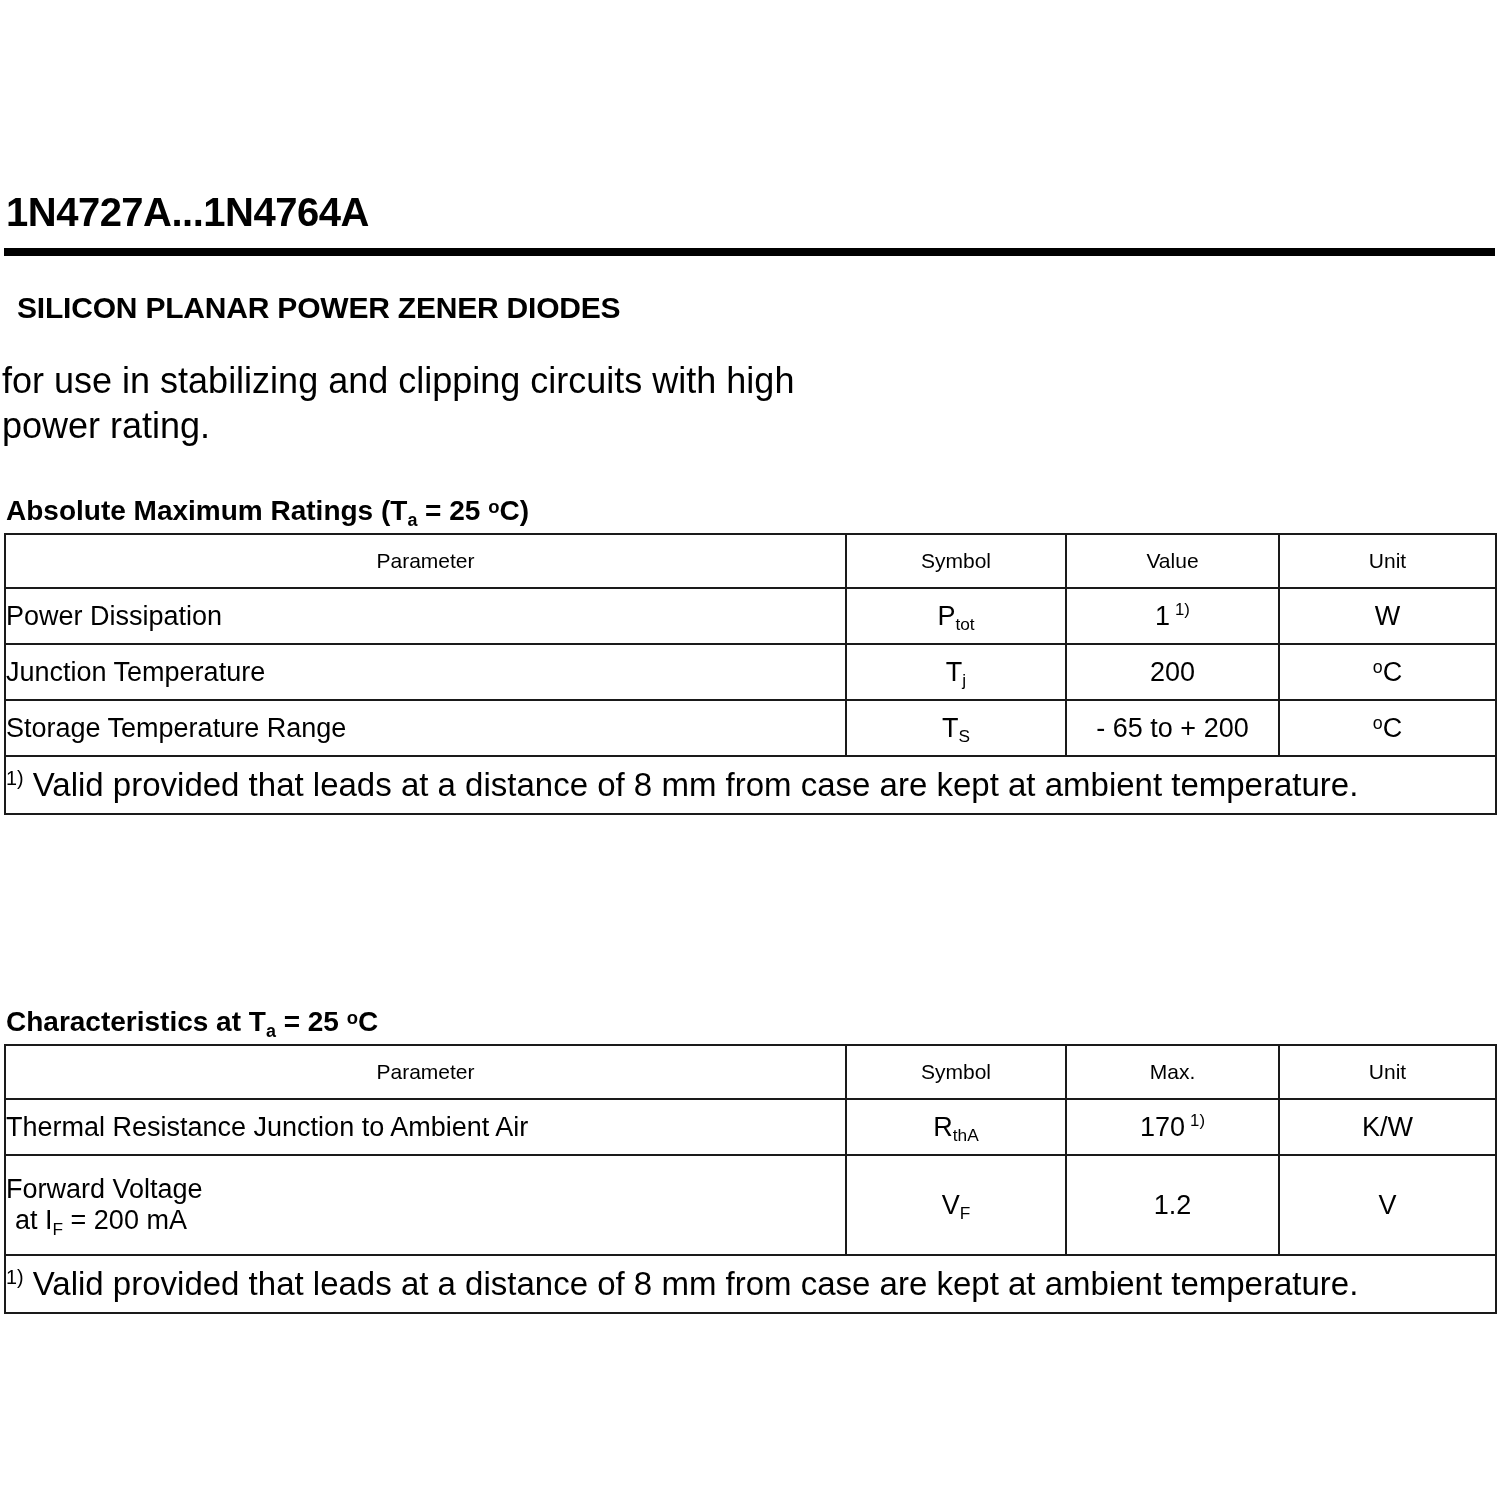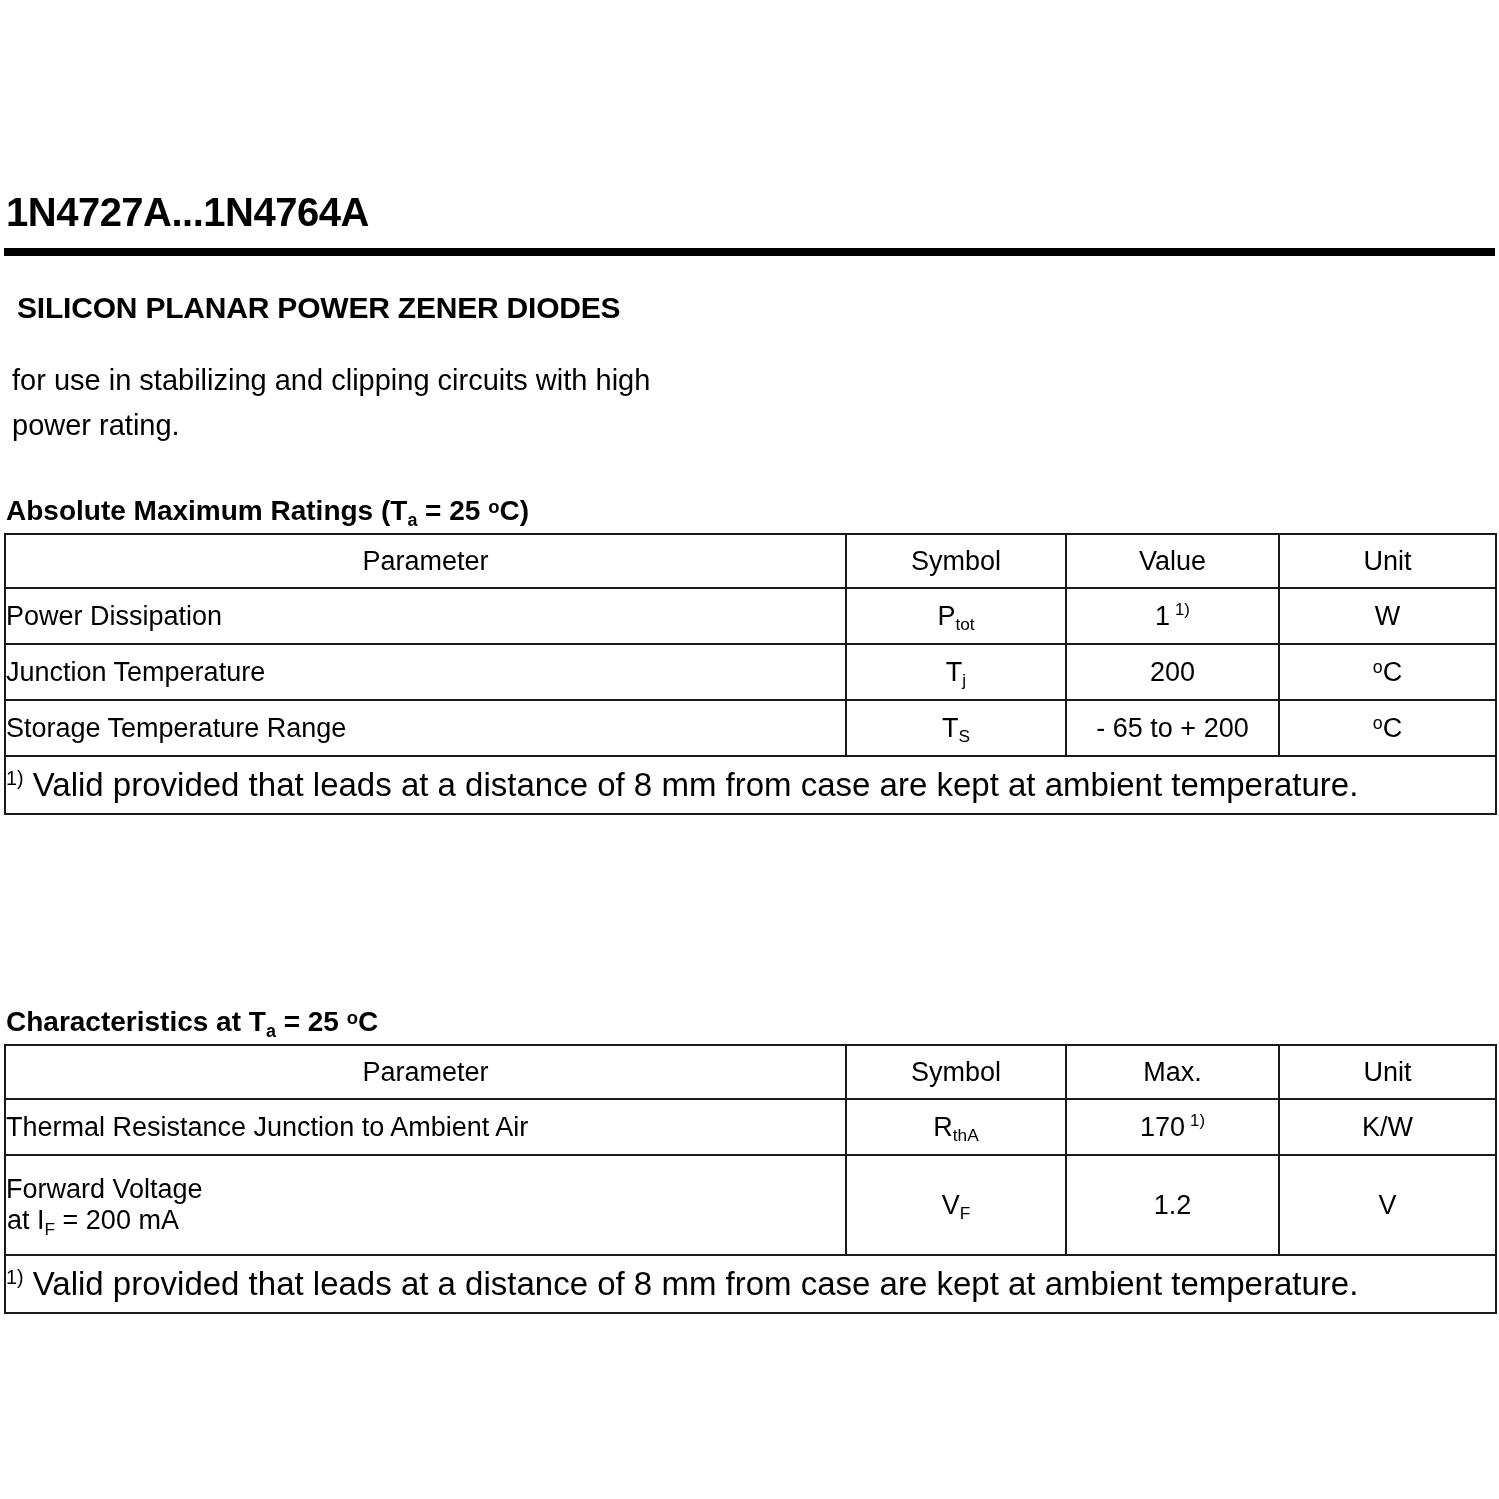--- a/index.html
+++ b/index.html
@@ -47,23 +47,23 @@
     top: 293px;
     font-size: 30px;
     font-weight: bold;
     letter-spacing: -0.2px;
     line-height: 1;
     white-space: nowrap;
     margin-left: 11px;
   }
   .intro {
     position: absolute;
-    left: 12px;
+    left: 2px;
     top: 358px;
-    font-size: 29px;
+    font-size: 36px;
     line-height: 45px;
     white-space: nowrap;
   }
 
   
   .section-heading {
     position: absolute;
     left: 6px;
     font-size: 28px;
     font-weight: bold;
@@ -92,21 +92,21 @@
     vertical-align: middle;
   }
   .col-param   { width: 841px; }
   .col-symbol  { width: 220px; }
   .col-value   { width: 213px; }
   .col-unit    { width: 217px; }
 
   .hdr-cell {
     height: 52px;
     text-align: center;
-    font-size: 27px;
+    font-size: 21px;
   }
   .param-cell {
     text-align: left;
     padding-left: 34px;
     height: 54px;
     border-radius: 15px;
   }
   .ctr-cell {
     text-align: center;
     height: 54px;
@@ -144,21 +144,21 @@
     line-height: 0;
     padding-left: 5px;
   }
   .deg {
     font-size: 0.66em;
     vertical-align: baseline;
     position: relative;
     top: -0.40em;
     line-height: 0;
   }
-  .indent-line { padding-left: 1px; display: block; }
+  .indent-line { padding-left: 9px; display: block; }
   .line { display: block; }
 </style>
 </head>
 <body>
 
 <div class="page">
 
   <div class="doc-title">1N4727A...1N4764A</div>
 
   <div class="title-rule"></div>

